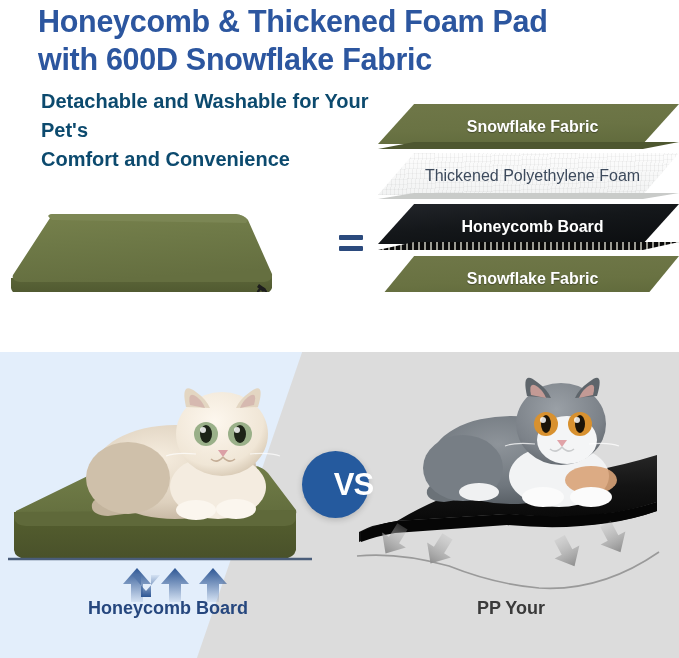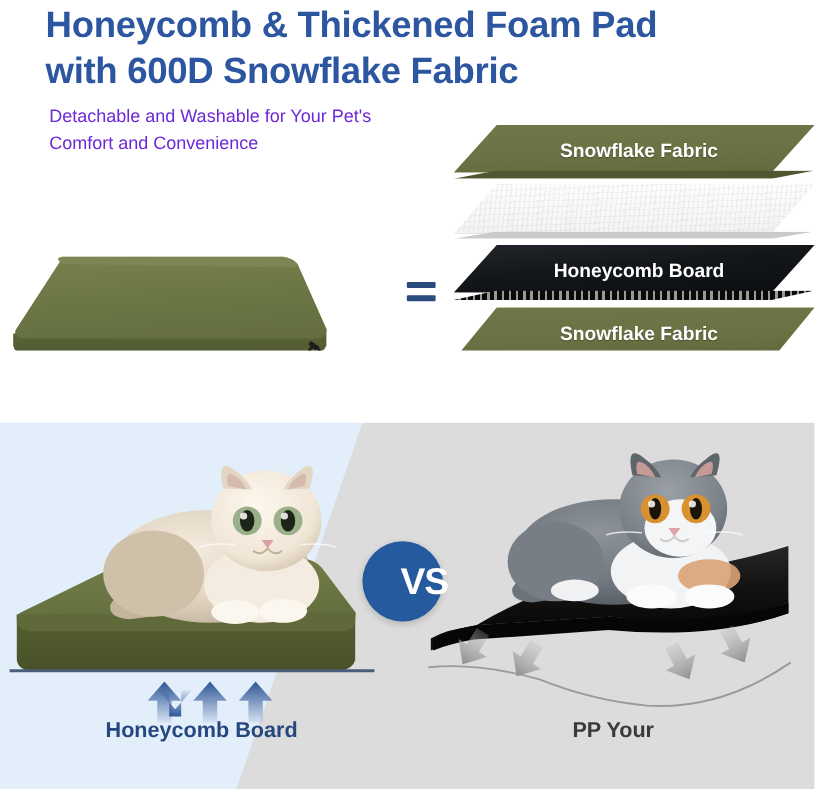--- a/index.html
+++ b/index.html
@@ -37,24 +37,24 @@
     line-height: 1.26;
     letter-spacing: -0.3px;
     color: #2c569f;
     white-space: pre-line;
   }
 
   #subtitle {
     position: absolute;
     left: 41px; top: 87px;
     width: 330px;
-    font-size: 15px;
-    font-weight: normal;
+    font-size: 20px;
+    font-weight: bold;
     line-height: 1.45;
-    color: #6d28d9;
+    color: #0c4a6e;
     white-space: pre-line;
   }
 
   
   #pad-illustration {
     position: absolute;
     left: 8px; top: 196px;
     width: 310px; height: 110px;
   }
   #pad-illustration svg { display: block; }
@@ -296,20 +296,21 @@
 
       <div class="layer" id="layer-fabric-top">
         <div class="slab"></div>
         <div class="slab-edge"></div>
         <div class="layer-label">Snowflake Fabric</div>
       </div>
 
       <div class="layer" id="layer-foam">
         <div class="slab"></div>
         <div class="slab-edge"></div>
+        <div class="layer-label">Thickened Polyethylene Foam</div>
       </div>
 
       <div class="layer" id="layer-honeycomb">
         <div class="slab"></div>
         <div class="slab-edge"></div>
         <div class="layer-label">Honeycomb Board</div>
       </div>
 
       <div class="layer" id="layer-fabric-bottom">
         <div class="slab"></div>

